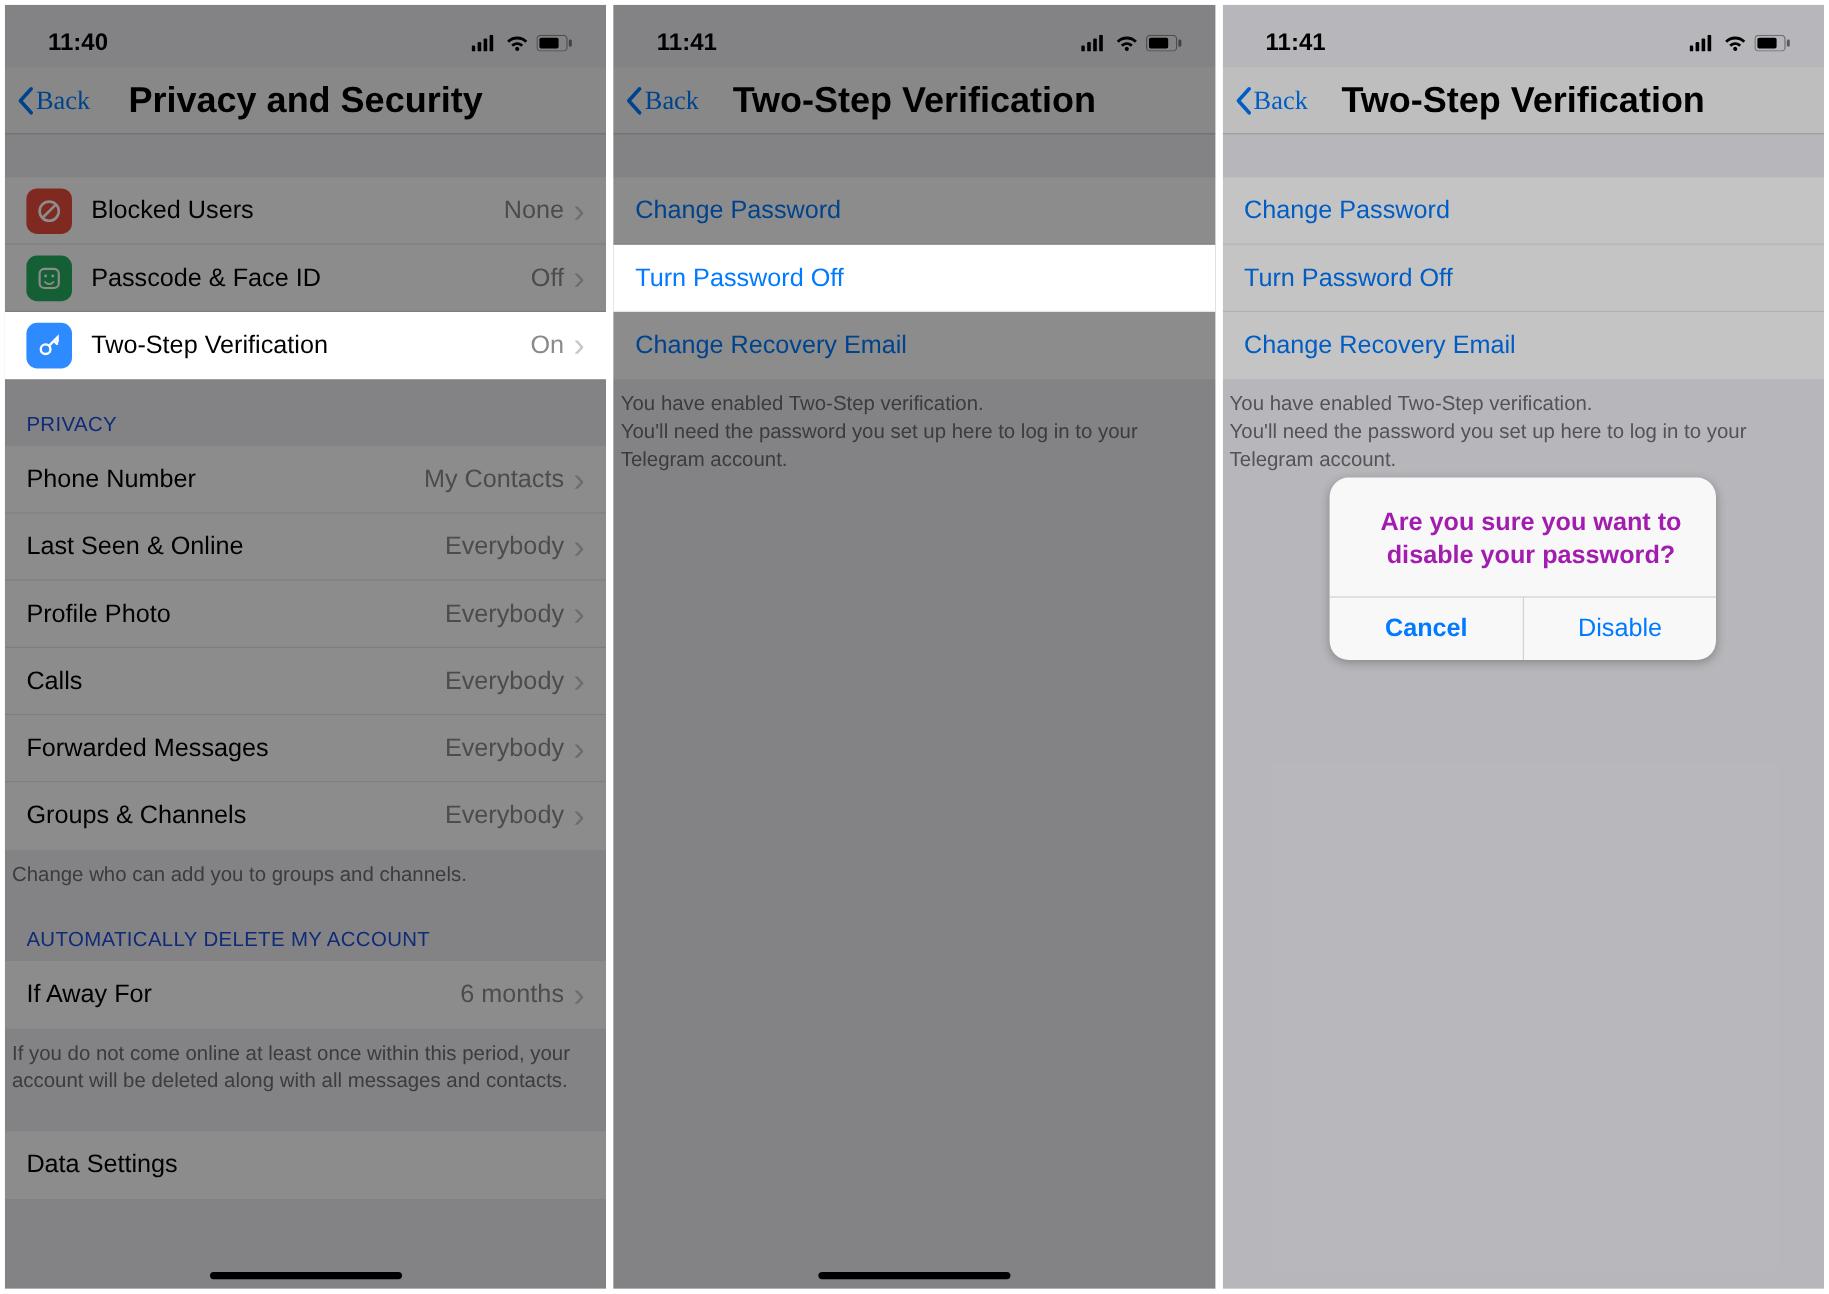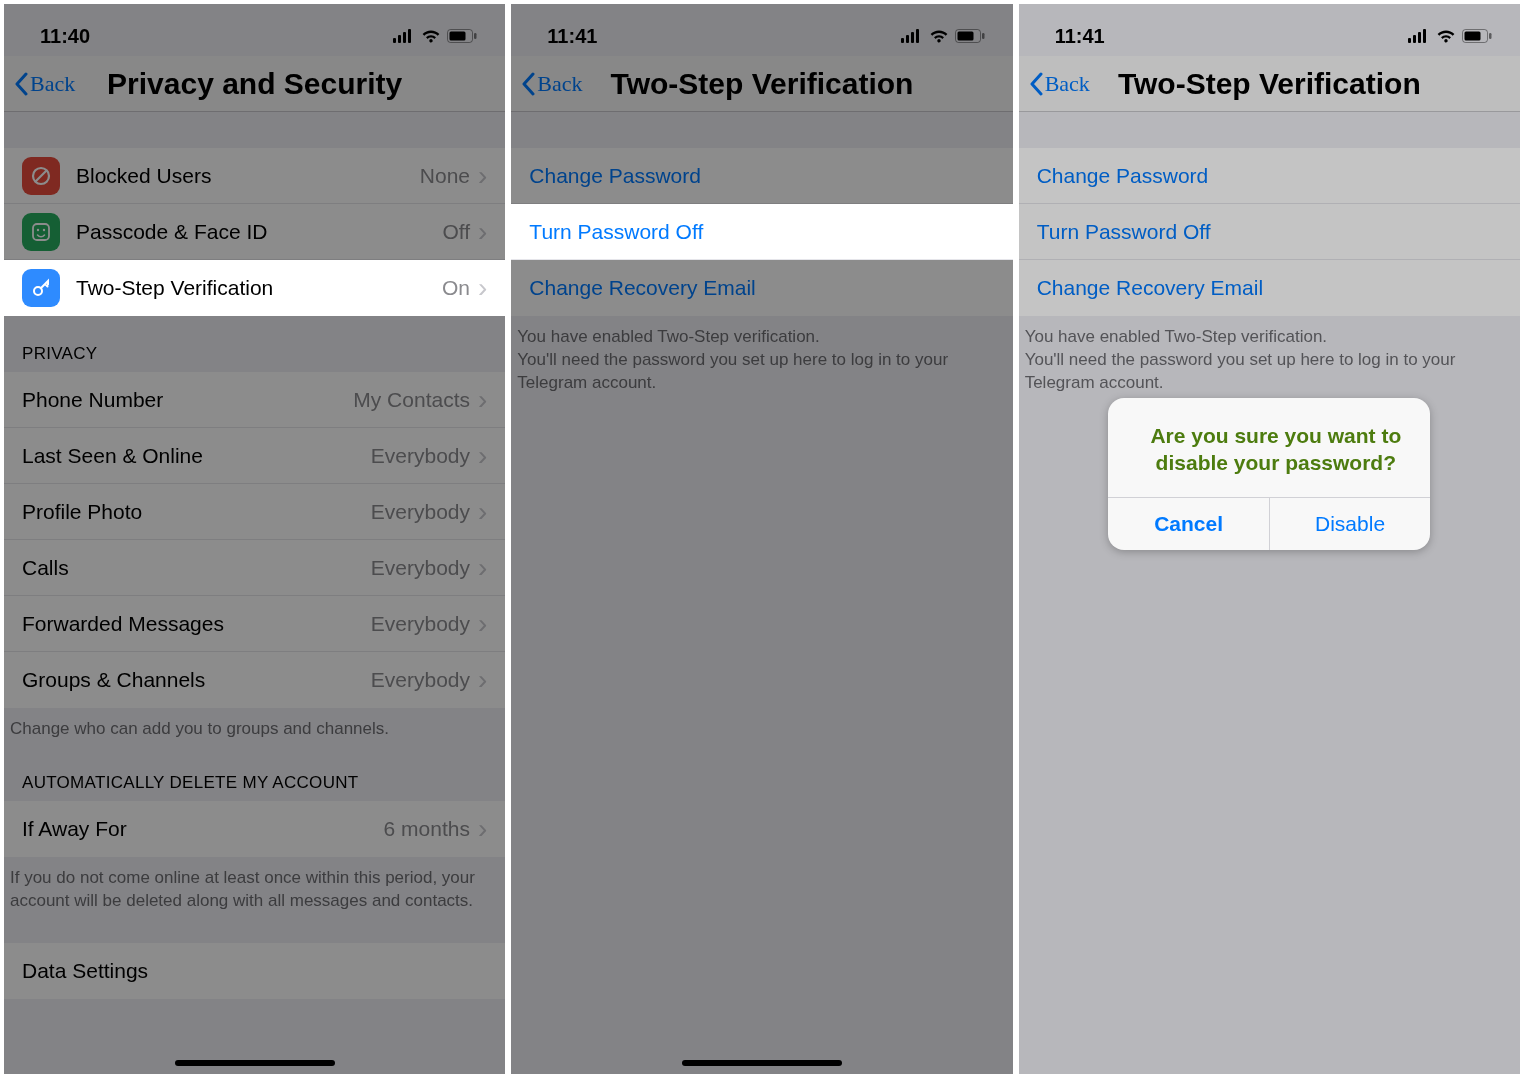--- a/index.html
+++ b/index.html
@@ -87,21 +87,21 @@
     margin-right: 16px;
     flex-shrink: 0;
   }
   .row .label { flex: 1; }
   .row .value { color: #8a8a8e; font-size: 21px; margin-right: 8px;}
   .row .chev  { color: #c7c7cc; font-size: 28px; font-weight: 300; }
   .link-row { color: #007aff; }
   .section-header {
     padding: 28px 18px 8px 18px;
     font-size: 17px;
-    color: #000000;
+    color: #1d4ed8;
     text-transform: uppercase;
     letter-spacing: 0.3px;
   }
   .footer-text {
     padding: 10px 18px 4px 6px;
     font-size: 17px;
     color: #6d6d72;
     line-height: 1.35;
   }
   
@@ -124,21 +124,21 @@
     background: #f8f8f8;
     border-radius: 16px;
     overflow: hidden;
     box-shadow: 0 2px 8px rgba(0,0,0,0.25);
     text-align: center;
   }
   .alert-title {
     padding: 24px 11px 20px 24px;
     font-size: 21px;
     font-weight: 600;
-    color: #4d7c0f;
+    color: #a21caf;
     line-height: 1.3;
   }
   .alert-buttons {
     display: flex;
     border-top: 1px solid #d1d1d6;
   }
   .alert-btn {
     flex: 1;
     padding: 14px 0;
     font-size: 21px;

